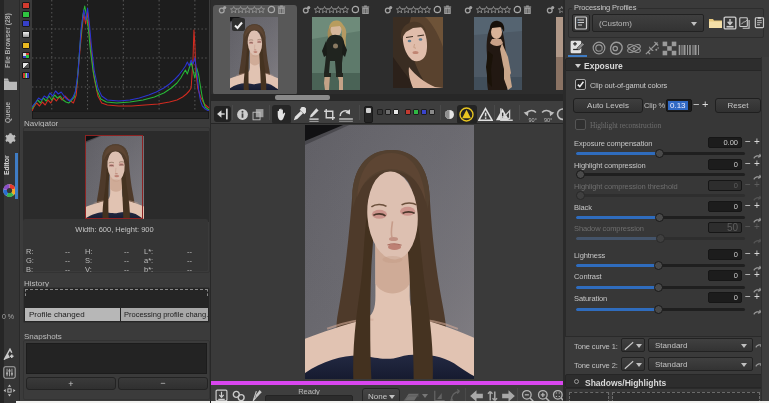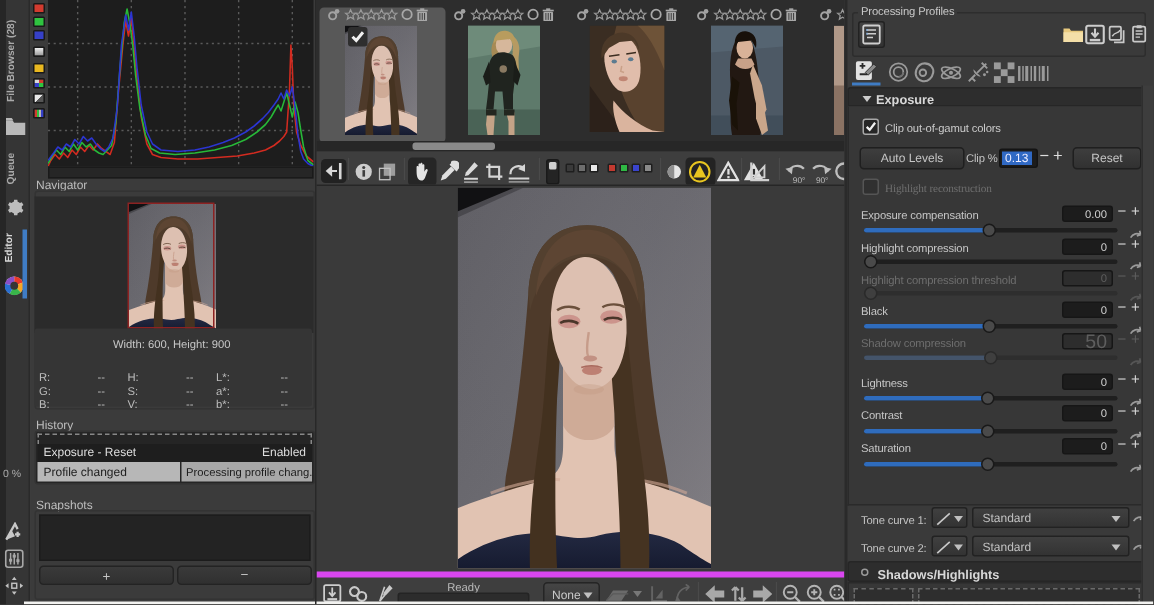--- a/index.html
+++ b/index.html
@@ -243,21 +243,20 @@
           <span class="abs" style="left:64px">V:</span>
           <span class="abs" style="left:76px;width:32px;text-align:right">--</span>
           <span class="abs" style="left:123px">b*:</span>
           <span class="abs" style="left:135px;width:36px;text-align:right">--</span>
         </div>
   </div>
 
   <div class="lbl abs" style="left:3px;top:279px;font-size:8px;color:#bdbdbd">History</div>
   <div class="abs" style="left:2px;top:287px;width:187px;height:36px;border:1px solid #333;border-radius:2px;background:#252525">
     <div class="abs" style="left:1px;top:1px;width:183px;height:7px;border:1px dashed #888;border-bottom:none"></div>
-    <div class="abs" style="left:1px;top:8px;width:183px;height:12px;background:#1e1e1e;color:#dedede;font-size:8px;line-height:12px;white-space:nowrap;overflow:hidden"><span style="margin-left:4px">Exposure - Reset</span><span style="position:absolute;right:4px">Enabled</span></div>
     <div class="abs" style="left:1px;top:20px;width:95px;height:13px;background:#b7b7b7;color:#1c1c1c;font-size:8px;line-height:13px;white-space:nowrap;overflow:hidden"><span style="margin-left:4px">Profile changed</span></div>
     <div class="abs" style="left:97px;top:20px;width:87px;height:13px;background:#a8a8a8;color:#1c1c1c;font-size:7.5px;line-height:13px;white-space:nowrap;overflow:hidden"><span style="margin-left:3px">Processing profile chang...</span></div>
   </div>
 
   <div class="lbl abs" style="left:3px;top:332px;font-size:8px;color:#bdbdbd">Snapshots</div>
   <div class="abs" style="left:2px;top:340px;width:187px;height:60px;border:1px solid #333;border-radius:2px"></div>
   <div class="abs" style="left:5px;top:343px;width:181px;height:31px;background:#232323;border:1px solid #1c1c1c"></div>
   <div class="btn" style="left:5px;top:377px;width:90px;height:13px;line-height:12px;font-size:9px">+</div>
   <div class="btn" style="left:97px;top:377px;width:90px;height:13px;line-height:11px;font-size:9px">−</div>
 </div>
@@ -473,20 +472,21 @@
 
   <div class="abs" style="left:3px;top:8px;width:196px;height:30px;border:1px solid #2d2d2d;border-radius:2px"></div>
   <div class="abs lbl" style="left:7px;top:3px;background:#3a3a3a;padding:0 2px;font-weight:normal;color:#c9c9c9">Processing Profiles</div>
   <div class="abs" style="left:7px;top:14px;width:18px;height:18px;background:linear-gradient(#434343,#323232);border:1px solid #222;border-radius:2px">
     <svg width="16" height="16" viewBox="0 0 16 16">
           <rect x="2.5" y="2" width="11" height="12" rx="1" fill="none" stroke="#cfcfcf" stroke-width="1.2"></rect>
           <path d="M5,5 h6 M5,7.5 h6 M5,10 h4" stroke="#cfcfcf" stroke-width="1.1"></path>
           <path d="M4.5,5 h1 M4.5,7.5 h1" stroke="#8bb3e0" stroke-width="1.2"></path>
         </svg>
   </div>
+  <div class="abs" style="left:27px;top:14px;width:112px;height:18px;background:linear-gradient(#3f3f3f,#333);border:1px solid #222;border-radius:2px;color:#b9b9b9;font-size:8px;line-height:17px;padding-left:6px">(Custom)<span class="darr" style="position:absolute;right:6px;top:7px;margin:0"></span></div>
   <div class="rbtn" style="left:142px;top:14px"><svg width="15" height="14" viewBox="0 0 15 14">
           <path d="M1,3 L5,3 L6,4.5 L14,4.5 L14,12 L1,12 Z" fill="#e8c97e"></path>
           <path d="M1,5.5 L14,5.5 L14,12 L1,12 Z" fill="#f4dfa8"></path>
         </svg></div>
   <div class="rbtn" style="left:157px;top:14px"><svg width="14" height="14" viewBox="0 0 24 24">
           <rect x="2" y="2" width="20" height="20" rx="2" fill="none" stroke="#cdcdcd" stroke-width="2.4"></rect>
           <path d="M12,5 L12,14 M8,10 L12,14.5 L16,10" stroke="#cdcdcd" stroke-width="2.4" fill="none"></path>
           <rect x="6" y="17" width="12" height="2.8" fill="#cdcdcd"></rect>
         </svg></div>
   <div class="rbtn" style="left:172px;top:14px"><svg width="14" height="14" viewBox="0 0 24 24">
@@ -613,21 +613,21 @@
   <div class="abs" style="left:143px;top:201px;width:34px;height:11px;background:#1c1c1c;border:1px solid #161616;border-radius:2px;color:#cfcfcf;font-size:7.5px;line-height:10px;text-align:right;padding-right:3px">0</div>
   <span class="abs" style="left:180px;top:200px;color:#d8d8d8;font-size:10px">−</span>
   <span class="abs" style="left:189px;top:200px;color:#d8d8d8;font-size:10px">+</span>
   <div class="abs" style="left:11px;top:216px;width:169px;height:3px;background:#1f1f1f;border-radius:2px"></div>
   <div class="abs" style="left:11px;top:216px;width:84px;height:3px;background:#2f6cbd;border-radius:2px"></div>
   <div class="abs" style="left:90.2px;top:213px;width:9px;height:9px;background:#4a4a4a;border:1px solid #191919;border-radius:50%"></div>
   <svg class="abs" style="left:188px;top:217px" width="9" height="7" viewBox="0 0 12 9">
         <path d="M1,7 C3,3.5 7,2.5 10,4.5 M10,4.5 L9,1 M10,4.5 L6.5,5.5" stroke="#9a9a9a" stroke-width="1.5" fill="none"></path>
       </svg>
   <div class="abs lbl" style="left:9px;top:224px;color:#6e6e6e">Shadow compression</div>
-  <div class="abs" style="left:143px;top:222px;width:34px;height:11px;background:#2d2d2d;border:1px solid #161616;border-radius:2px;color:#5e5e5e;font-size:13px;line-height:10px;text-align:right;padding-right:3px">50</div>
+  <div class="abs" style="left:143px;top:222px;width:34px;height:11px;background:#2d2d2d;border:1px solid #161616;border-radius:2px;color:#5e5e5e;font-size:10px;line-height:10px;text-align:right;padding-right:3px">50</div>
   <span class="abs" style="left:180px;top:221px;color:#5e5e5e;font-size:10px">−</span>
   <span class="abs" style="left:189px;top:221px;color:#5e5e5e;font-size:10px">+</span>
   <div class="abs" style="left:11px;top:237px;width:169px;height:3px;background:#2e2e2e;border-radius:2px"></div>
   <div class="abs" style="left:11px;top:237px;width:84px;height:3px;background:#44546a;border-radius:2px"></div>
   <div class="abs" style="left:91.0px;top:234px;width:9px;height:9px;background:#3f3f3f;border:1px solid #2a2a2a;border-radius:50%"></div>
   <svg class="abs" style="left:188px;top:238px" width="9" height="7" viewBox="0 0 12 9">
         <path d="M1,7 C3,3.5 7,2.5 10,4.5 M10,4.5 L9,1 M10,4.5 L6.5,5.5" stroke="#555" stroke-width="1.6" fill="none"></path>
       </svg>
   <div class="abs lbl" style="left:9px;top:251px;color:#c6c6c6">Lightness</div>
   <div class="abs" style="left:143px;top:249px;width:34px;height:11px;background:#1c1c1c;border:1px solid #161616;border-radius:2px;color:#cfcfcf;font-size:7.5px;line-height:10px;text-align:right;padding-right:3px">0</div>

